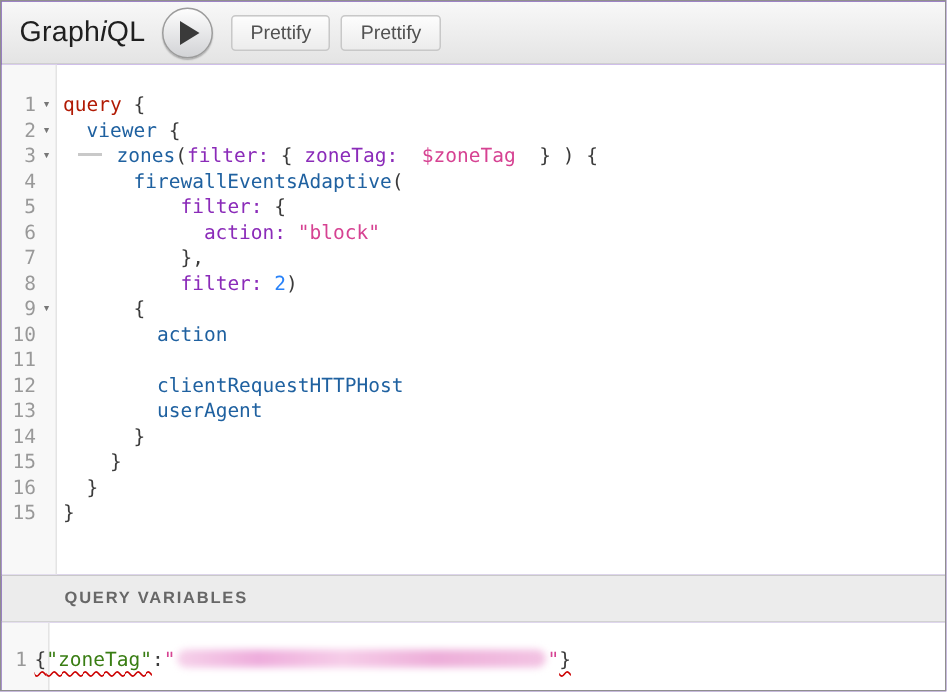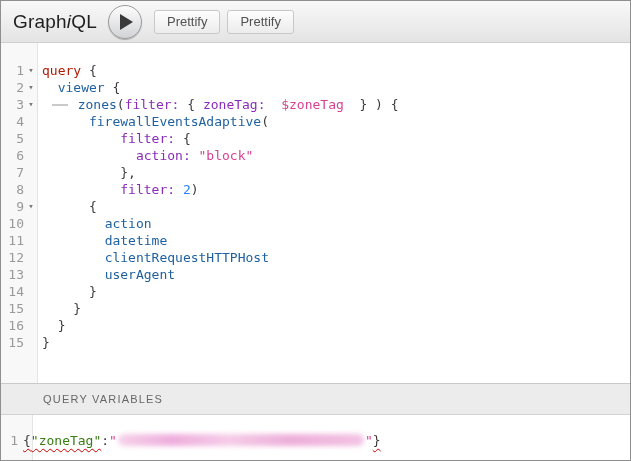--- a/index.html
+++ b/index.html
@@ -95,21 +95,21 @@
   .var-header {
     flex: none; height: 32px;
     background: #ececec;
     border-top: 1px solid #c9c9c9;
     border-bottom: 1px solid #d2d2d2;
     display: flex; align-items: center;
     padding-left: 42px;
     cursor: row-resize;
   }
   .var-header span {
-    font-size: 11px; font-weight: normal; color: #676767;
+    font-size: 11px; font-weight: bold; color: #676767;
     letter-spacing: 1.2px;
     text-align: center;
   }
   .var-editor {
     flex: none; height: 45px; position: relative; background: #fff;
     padding-top: 17px; overflow: hidden; cursor: text;
   }
   .var-editor .gutter-strip { width: 32px; }
   .var-editor .ln { width: 17px; }
   .var-editor .src { padding-left: 5px; }
@@ -134,21 +134,21 @@
         <div class="line"><span class="ln">1</span><span class="fold">▾</span><span class="src"><span class="c-k">query</span><span class="c-p"> {</span></span></div>
         <div class="line"><span class="ln">2</span><span class="fold">▾</span><span class="src"><span class="c-p">  </span><span class="c-f">viewer</span><span class="c-p"> {</span></span></div>
         <div class="line"><span class="ln">3</span><span class="fold">▾</span><span class="src"><span class="c-p"> </span><span class="dash"></span><span class="c-p"> </span><span class="c-f">zones</span><span class="c-p">(</span><span class="c-a">filter:</span><span class="c-p"> { </span><span class="c-a">zoneTag:</span><span class="c-p">  </span><span class="c-v">$zoneTag</span><span class="c-p">  } ) {</span></span></div>
         <div class="line"><span class="ln">4</span><span class="fold"></span><span class="src"><span class="c-p">      </span><span class="c-f">firewallEventsAdaptive</span><span class="c-p">(</span></span></div>
         <div class="line"><span class="ln">5</span><span class="fold"></span><span class="src"><span class="c-p">          </span><span class="c-a">filter:</span><span class="c-p"> {</span></span></div>
         <div class="line"><span class="ln">6</span><span class="fold"></span><span class="src"><span class="c-p">            </span><span class="c-a">action:</span><span class="c-p"> </span><span class="c-s">"block"</span></span></div>
         <div class="line"><span class="ln">7</span><span class="fold"></span><span class="src"><span class="c-p">          },</span></span></div>
         <div class="line"><span class="ln">8</span><span class="fold"></span><span class="src"><span class="c-p">          </span><span class="c-a">filter:</span><span class="c-p"> </span><span class="c-n">2</span><span class="c-p">)</span></span></div>
         <div class="line"><span class="ln">9</span><span class="fold">▾</span><span class="src"><span class="c-p">      {</span></span></div>
         <div class="line"><span class="ln">10</span><span class="fold"></span><span class="src"><span class="c-p">        </span><span class="c-f">action</span></span></div>
-        <div class="line"><span class="ln">11</span><span class="fold"></span><span class="src"><span class="c-p">        </span><span class="c-f">datetime</span></span></div>
+        <div class="line"><span class="ln">11</span><span class="fold"></span></div>
         <div class="line"><span class="ln">12</span><span class="fold"></span><span class="src"><span class="c-p">        </span><span class="c-f">clientRequestHTTPHost</span></span></div>
         <div class="line"><span class="ln">13</span><span class="fold"></span><span class="src"><span class="c-p">        </span><span class="c-f">userAgent</span></span></div>
         <div class="line"><span class="ln">14</span><span class="fold"></span><span class="src"><span class="c-p">      }</span></span></div>
         <div class="line"><span class="ln">15</span><span class="fold"></span><span class="src"><span class="c-p">    }</span></span></div>
         <div class="line"><span class="ln">16</span><span class="fold"></span><span class="src"><span class="c-p">  }</span></span></div>
         <div class="line"><span class="ln">15</span><span class="fold"></span><span class="src"><span class="c-p">}</span></span></div>
       </div>
   </div>
 
   <div class="var-header">

